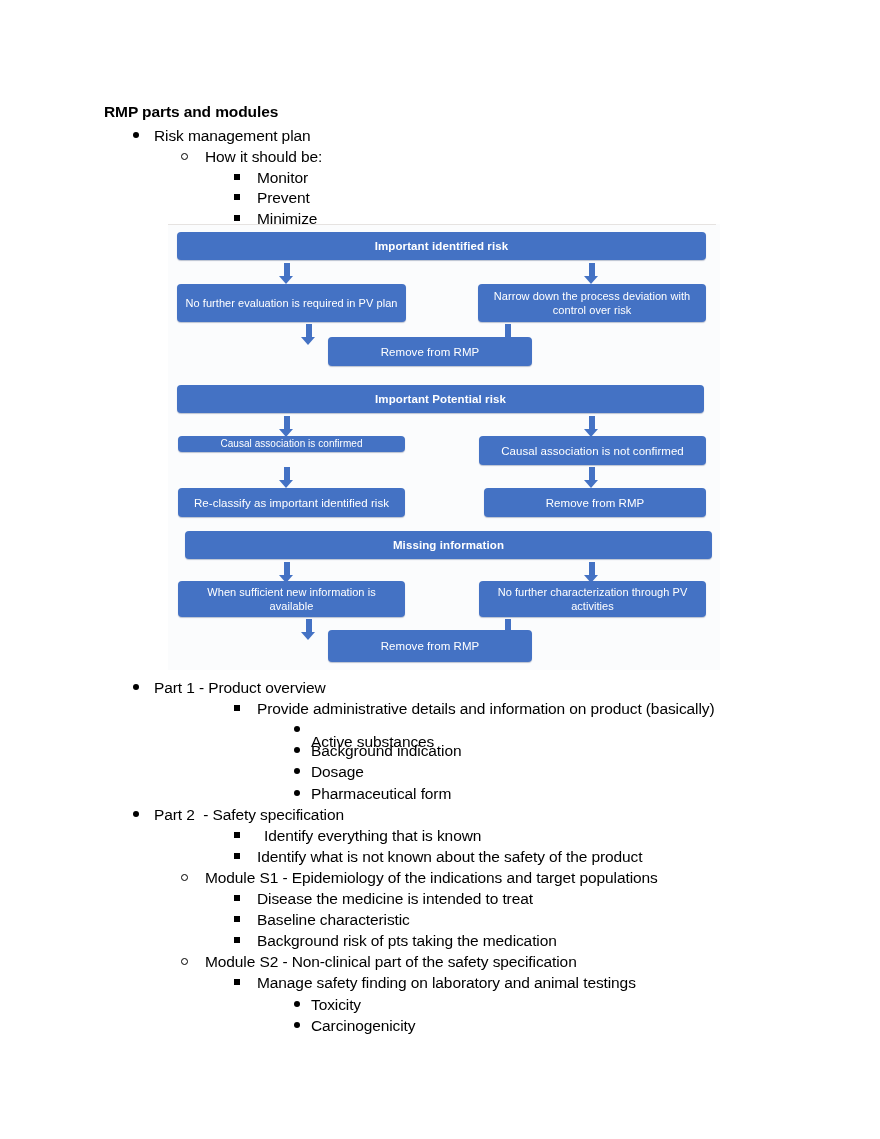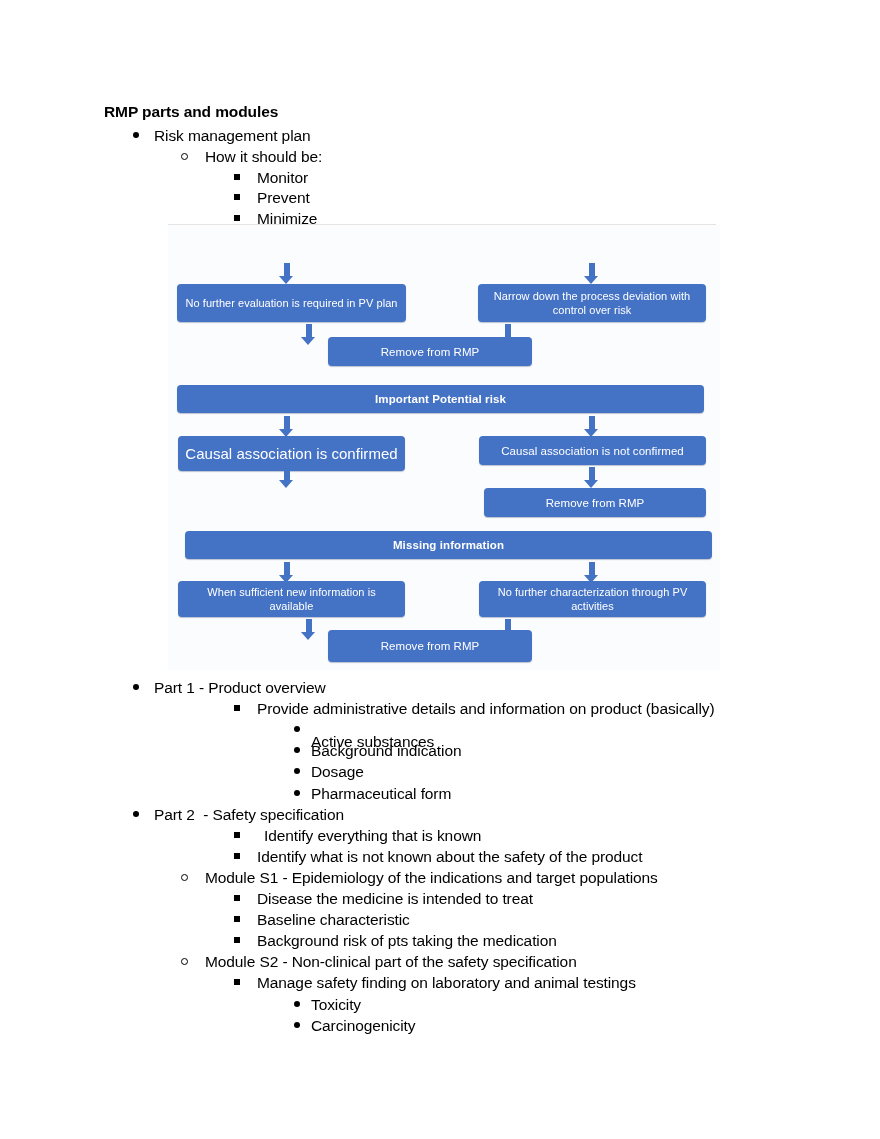--- a/index.html
+++ b/index.html
@@ -151,20 +151,23 @@
       <div class="li" style="top: 125px; left: 0px;"><span class="bdisc" style="left: 133px; top: 0px;"></span><span class="txt" style="position: absolute; left: 154px; top: 0px;">Risk management plan</span></div>
       <div class="li" style="top: 145.8px; left: 0px;"><span class="bcircle" style="left: 181px; top: 0px;"></span><span class="txt" style="position: absolute; left: 205px; top: 0px;">How it should be:</span></div>
       <div class="li" style="top: 166.6px; left: 0px;"><span class="bsquare" style="left: 234px; top: 0px;"></span><span class="txt" style="position: absolute; left: 257px; top: 0px;">Monitor</span></div>
       <div class="li" style="top: 187.4px; left: 0px;"><span class="bsquare" style="left: 234px; top: 0px;"></span><span class="txt" style="position: absolute; left: 257px; top: 0px;">Prevent</span></div>
       <div class="li" style="top: 208.2px; left: 0px;"><span class="bsquare" style="left: 234px; top: 0px;"></span><span class="txt" style="position: absolute; left: 257px; top: 0px;">Minimize</span></div>
     </div>
 
   <div class="diagram">
     <div class="diagram-top-rule"></div>
 
+    <div class="node header" style="left:9px; top:8px; width:529px; height:28px;">
+      <span>Important identified risk</span>
+    </div>
 
     <div class="arrow" style="left:111px; top:39px; height:21px;">
       <div class="shaft" style="height:13px;"></div>
       <div class="head" style="top:13px;"></div>
     </div>
     <div class="arrow" style="left:416px; top:39px; height:21px;">
       <div class="shaft" style="height:13px;"></div>
       <div class="head" style="top:13px;"></div>
     </div>
 
@@ -195,36 +198,39 @@
 
     <div class="arrow" style="left:111px; top:192px; height:21px;">
       <div class="shaft" style="height:13px;"></div>
       <div class="head" style="top:13px;"></div>
     </div>
     <div class="arrow" style="left:416px; top:192px; height:21px;">
       <div class="shaft" style="height:13px;"></div>
       <div class="head" style="top:13px;"></div>
     </div>
 
-    <div class="node leaf" style="left:10px; top:212px; width:227px; height:35px; font-size:15px;">
+    <div class="node leaf" style="left:10px; top:212px; width:227px; height:16px; font-size:10px;">
       <span>Causal association is confirmed</span>
     </div>
     <div class="node leaf" style="left:311px; top:212px; width:227px; height:29px; font-size:11.5px;">
       <span>Causal association is not confirmed</span>
     </div>
 
     <div class="arrow" style="left:111px; top:243px; height:21px;">
       <div class="shaft" style="height:13px;"></div>
       <div class="head" style="top:13px;"></div>
     </div>
     <div class="arrow" style="left:416px; top:243px; height:21px;">
       <div class="shaft" style="height:13px;"></div>
       <div class="head" style="top:13px;"></div>
     </div>
 
+    <div class="node leaf" style="left:10px; top:264px; width:227px; height:29px; font-size:11.5px;">
+      <span>Re-classify as important identified risk</span>
+    </div>
     <div class="node leaf" style="left:316px; top:264px; width:222px; height:29px; font-size:11.5px;">
       <span>Remove from RMP</span>
     </div>
 
     <div class="node header" style="left:9px; top:307px; width:527px; height:28px;margin-left:8px;">
       <span>Missing information</span>
     </div>
 
     <div class="arrow" style="left:111px; top:338px; height:21px;">
       <div class="shaft" style="height:13px;"></div>

